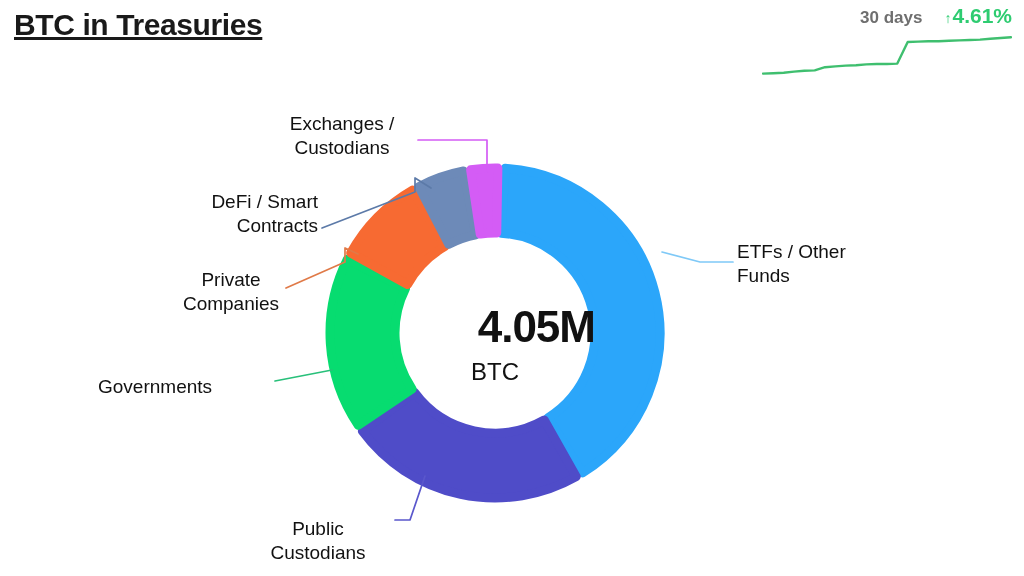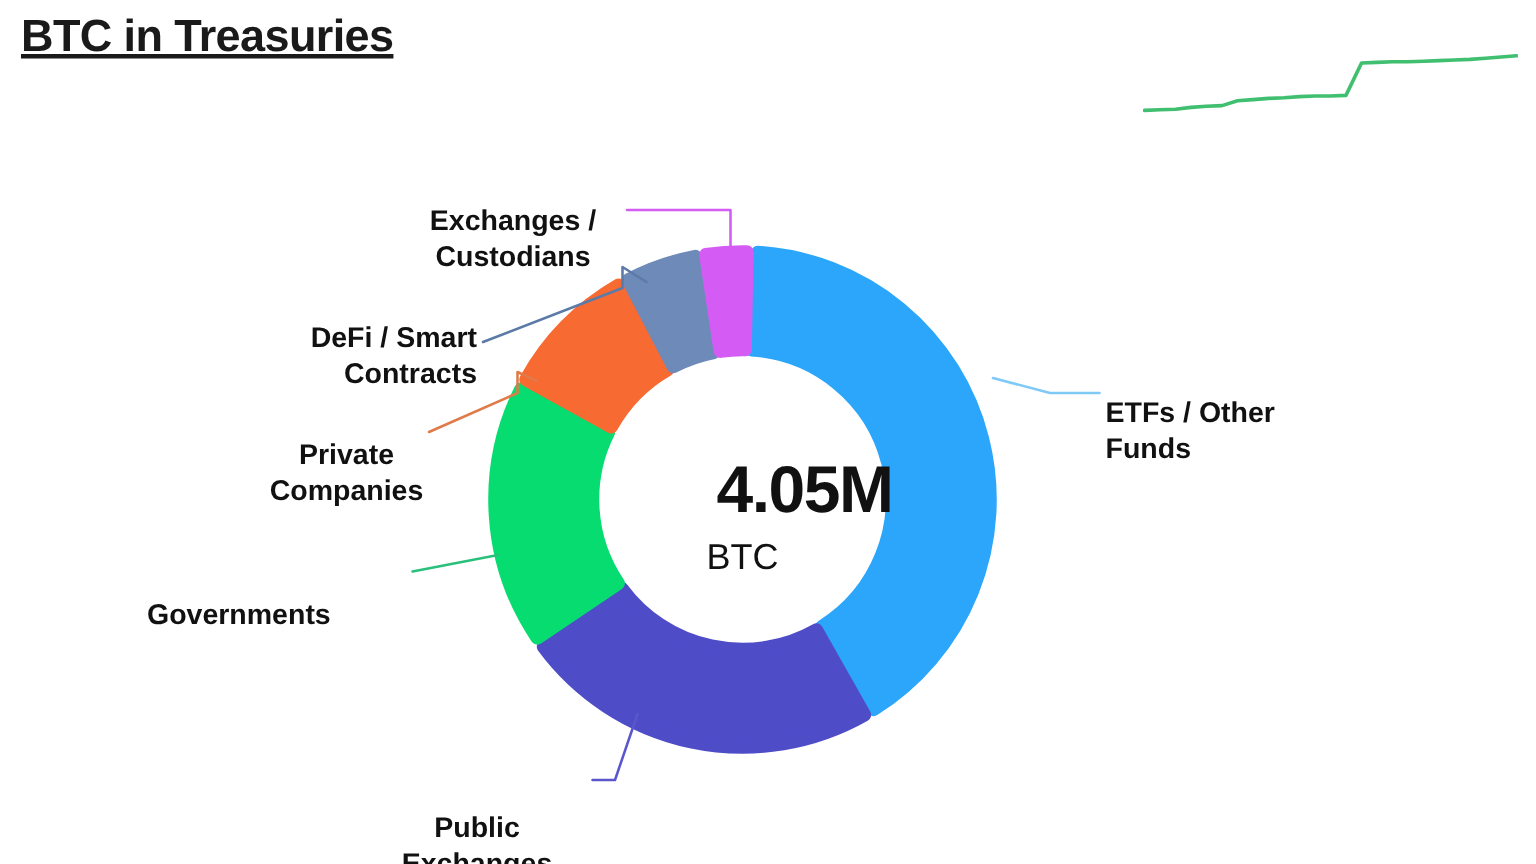--- a/index.html
+++ b/index.html
@@ -73,25 +73,24 @@
     position: absolute;
     left: 0;
     top: 0;
     width: 1024px;
     height: 576px;
   }
 
   .callout-label {
     position: absolute;
     font-size: 19px;
-    font-weight: bold;
+    font-weight: normal;
     line-height: 1.28;
     color: #111111;
     white-space: pre-line;
-    margin-top: 24px;
   }
   .lbl-right { text-align: left; }
   .lbl-left  { text-align: left; }
   .lbl-ctr   { text-align: center; }
 
   #label-exchanges   { left: 262px; top: 112px; width: 160px; }
   #label-defi        { left: 148px; top: 190px; width: 170px; text-align: right; }
   #label-private     { left: 136px; top: 268px; width: 190px; }
   #label-governments { left:  98px; top: 375px; width: 170px; }
   #label-public      { left: 228px; top: 517px; width: 180px; }
@@ -118,20 +117,27 @@
     font-weight: normal;
     color: #111111;
   }
 </style>
 </head>
 <body>
 
 <div id="page-title">BTC in Treasuries</div>
 
 <div id="trend-widget">
+  <div id="trend-header">
+    <span id="trend-period">30 days</span>
+    <span id="trend-change">
+      <span id="trend-arrow">↑</span>
+      <span>4.61%</span>
+    </span>
+  </div>
   <svg id="trend-spark" viewBox="0 0 250 48" preserveAspectRatio="none">
     <polyline id="spark-path" fill="none" stroke="#3fbf6f" stroke-width="2.4" stroke-linejoin="round" stroke-linecap="round" points="1.0,41.6 11.3,41.2 21.7,40.8 32.0,39.6 42.3,38.8 52.7,38.4 63.0,35.2 73.3,34.4 83.7,33.6 94.0,33.2 104.3,32.4 114.7,32.0 125.0,32.0 135.3,31.6 145.7,10.0 156.0,9.6 166.3,9.2 176.7,9.2 187.0,8.8 197.3,8.4 207.7,8.0 218.0,7.6 228.3,6.8 238.7,6.0 249.0,5.2"></polyline>
   </svg>
 </div>
 
 <svg id="donut-wrap" viewBox="0 0 1024 576">
   <g id="donut-slices">
       <path d="M505.07,168.31A165,165 0 0 1 582.44,472.93L547.99,417.80A100,100 0 0 0 501.10,233.19Z" fill="#2ba6fa" stroke="#2ba6fa" stroke-width="9" stroke-linejoin="round"></path>
       <path d="M576.25,476.61A165,165 0 0 1 362.36,431.15L414.61,392.48A100,100 0 0 0 544.24,420.04Z" fill="#4f4cc8" stroke="#4f4cc8" stroke-width="9" stroke-linejoin="round"></path>
       <path d="M358.21,425.27A165,165 0 0 1 347.34,259.38L405.51,288.38A100,100 0 0 0 412.10,388.92Z" fill="#07dc70" stroke="#07dc70" stroke-width="9" stroke-linejoin="round"></path>
@@ -153,15 +159,15 @@
 <div id="center-unit">BTC</div>
 
 <div class="callout-label lbl-ctr" id="label-exchanges">Exchanges /
 Custodians</div>
 <div class="callout-label lbl-ctr" id="label-defi">DeFi / Smart
 Contracts</div>
 <div class="callout-label lbl-ctr" id="label-private">Private
 Companies</div>
 <div class="callout-label lbl-left" id="label-governments">Governments</div>
 <div class="callout-label lbl-ctr" id="label-public">Public
-Exchanges</div>
+Custodians</div>
 <div class="callout-label lbl-right" id="label-etfs">ETFs / Other
 Funds</div>
 
 </body></html>

